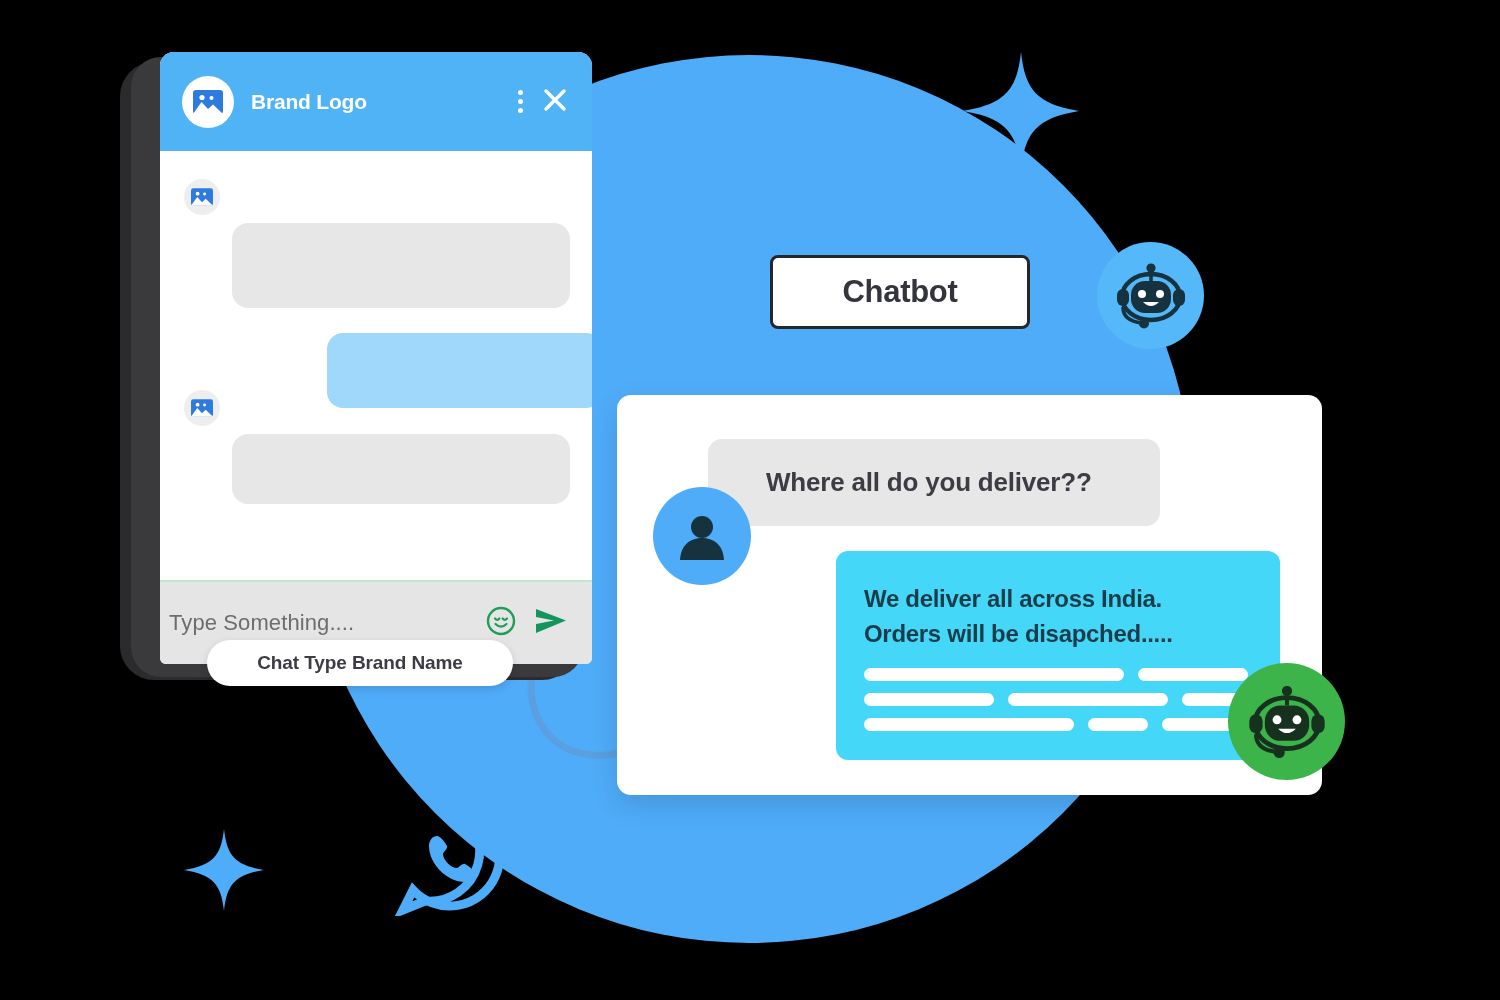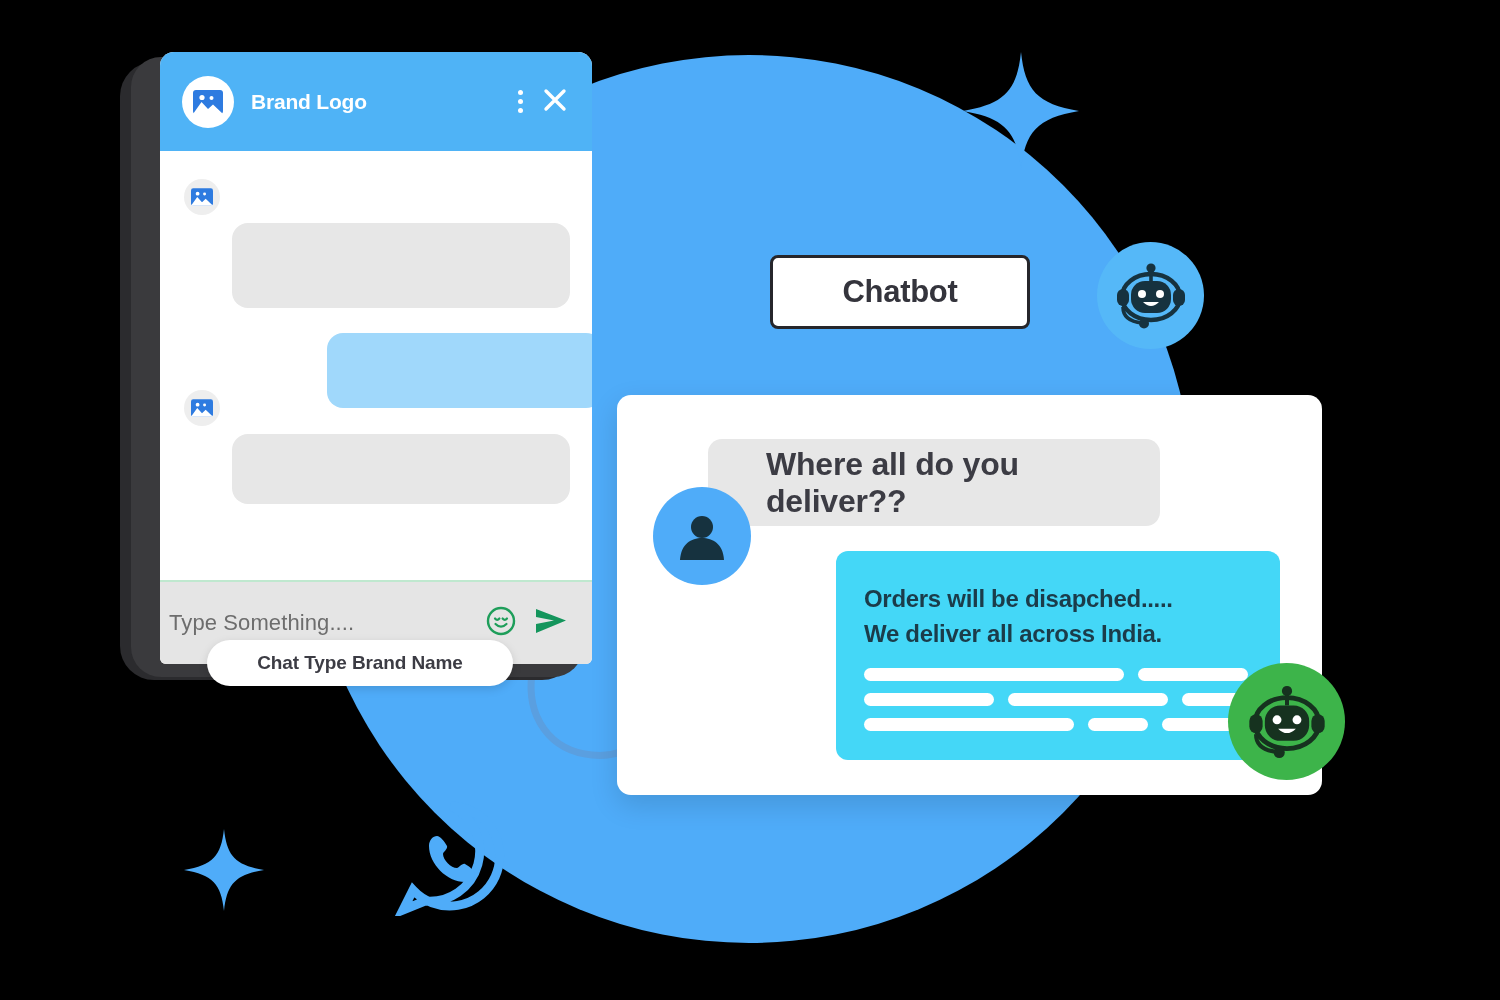--- a/index.html
+++ b/index.html
@@ -166,21 +166,21 @@
     z-index: 3;
   }
   .q-bubble {
     position: absolute;
     left: 708px; top: 439px;
     width: 452px; height: 87px;
     background: #e7e7e7;
     border-radius: 14px;
     display: flex; align-items: center;
     padding-left: 58px;
-    font-size: 32px; font-weight: bold; color: #3c3c44;
+    font-size: 26px; font-weight: bold; color: #3c3c44;
     letter-spacing: -0.2px;
     z-index: 2;
   }
   .a-bubble {
     position: absolute;
     left: 836px; top: 551px;
     width: 444px; height: 209px;
     background: #44D7F7;
     border-radius: 12px;
     padding: 30px 0 0 28px;
@@ -339,22 +339,22 @@
   <div class="q-bubble">Where all do you deliver??</div>
 
   <div class="user-avatar">
     <svg width="52" height="52" viewBox="0 0 52 52">
       <circle cx="26" cy="17" r="11" fill="#16323F"></circle>
       <path d="M4 50 C5 34 15 28 26 28 C37 28 47 34 48 50 Z" fill="#16323F"></path>
     </svg>
   </div>
 
   <div class="a-bubble">
+    <div class="a-line">We deliver all across India.</div>
     <div class="a-line">Orders will be disapched.....</div>
-    <div class="a-line">We deliver all across India.</div>
     <div class="ph-rows">
         <div class="ph-row">
           <div class="ph-bar" style="width: 260px;"></div>
           <div class="ph-bar" style="width: 110px;"></div>
         </div>
         <div class="ph-row">
           <div class="ph-bar" style="width: 130px;"></div>
           <div class="ph-bar" style="width: 160px;"></div>
           <div class="ph-bar" style="width: 70px;"></div>
         </div>

